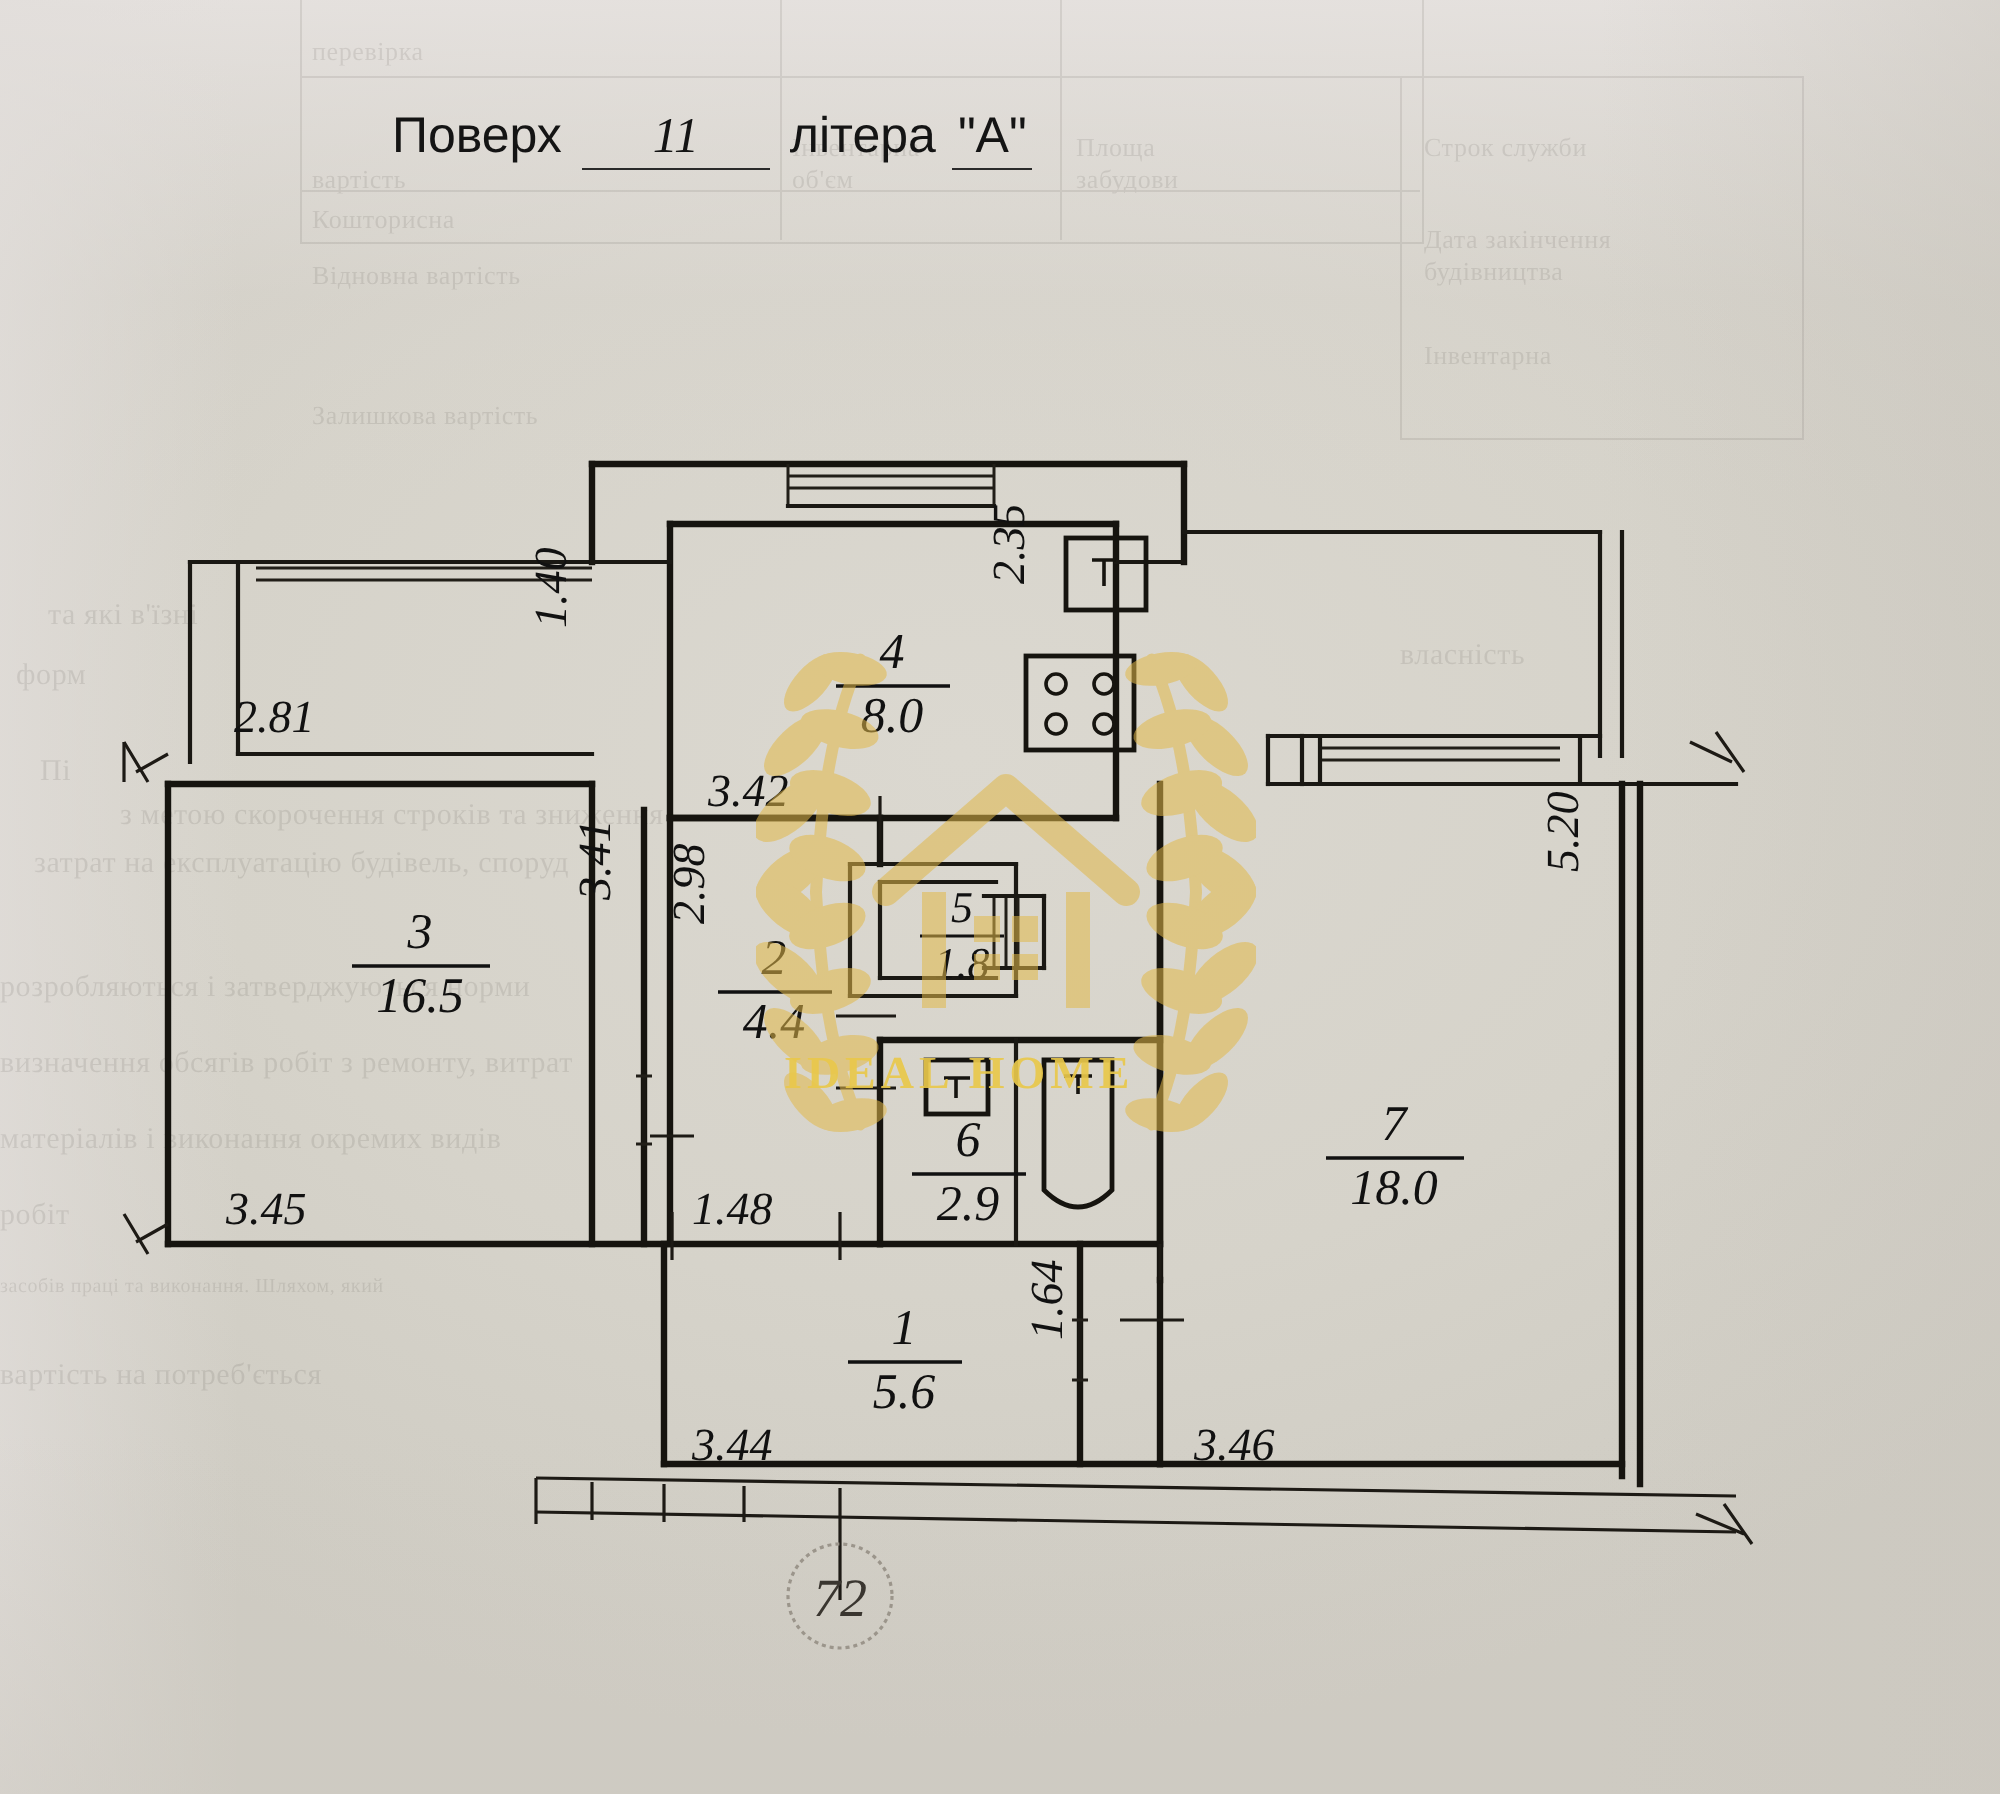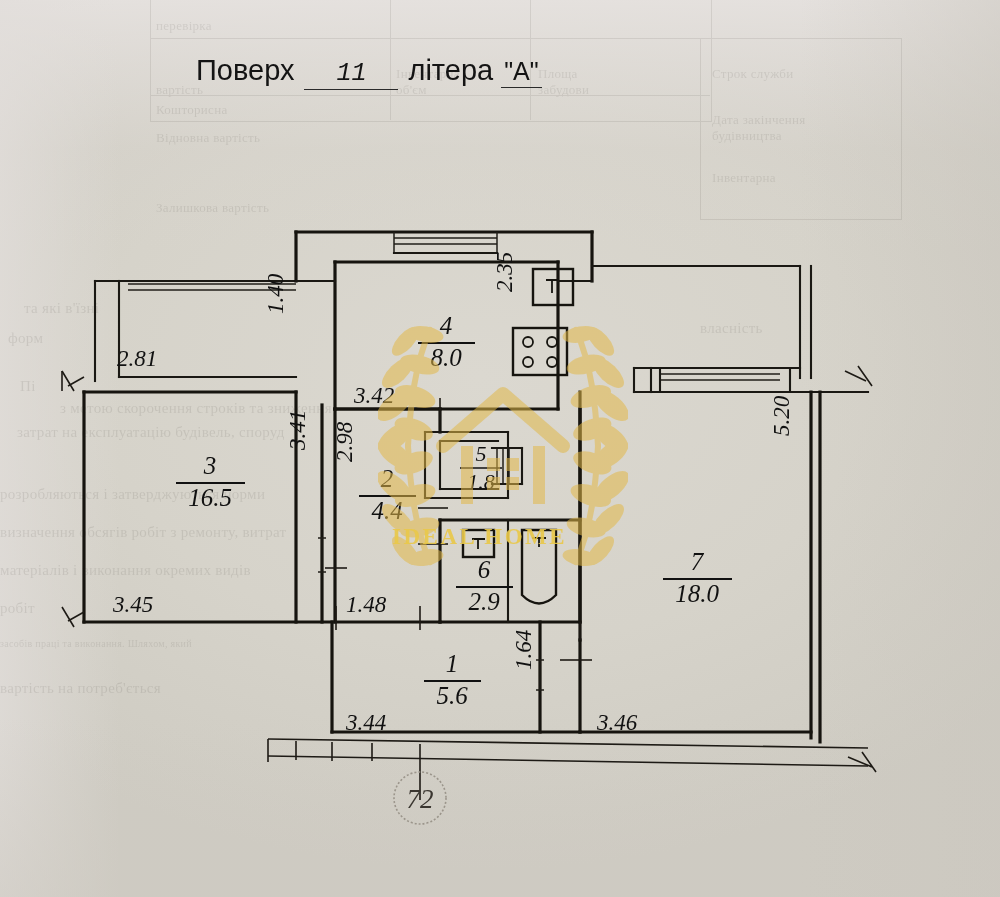--- a/index.html
+++ b/index.html
@@ -68,32 +68,32 @@
     position: absolute;
     left: 196px;
     top: 54px;
     display: flex;
     align-items: baseline;
     gap: 0;
     color: #141414;
     z-index: 30;
   }
   #header .lbl {
-    font-size: 29px;
+    font-size: 25px;
     font-family: "Liberation Sans", sans-serif;
   }
   #header .blank {
     display: inline-block;
     width: 94px;
     text-align: center;
     border-bottom: 1.5px solid #2a2a2a;
     margin: 0 10px;
     font-style: italic;
     font-size: 25px;
-    font-family: Liberation Mono, monospace;
+    font-family: Liberation Serif, serif;
     padding-bottom: 1px;
   }
   #header .letter {
     display: inline-block;
     border-bottom: 1.5px solid #2a2a2a;
     margin-left: 8px;
     font-size: 25px;
     padding: 0 3px 1px 3px;
   }
 

